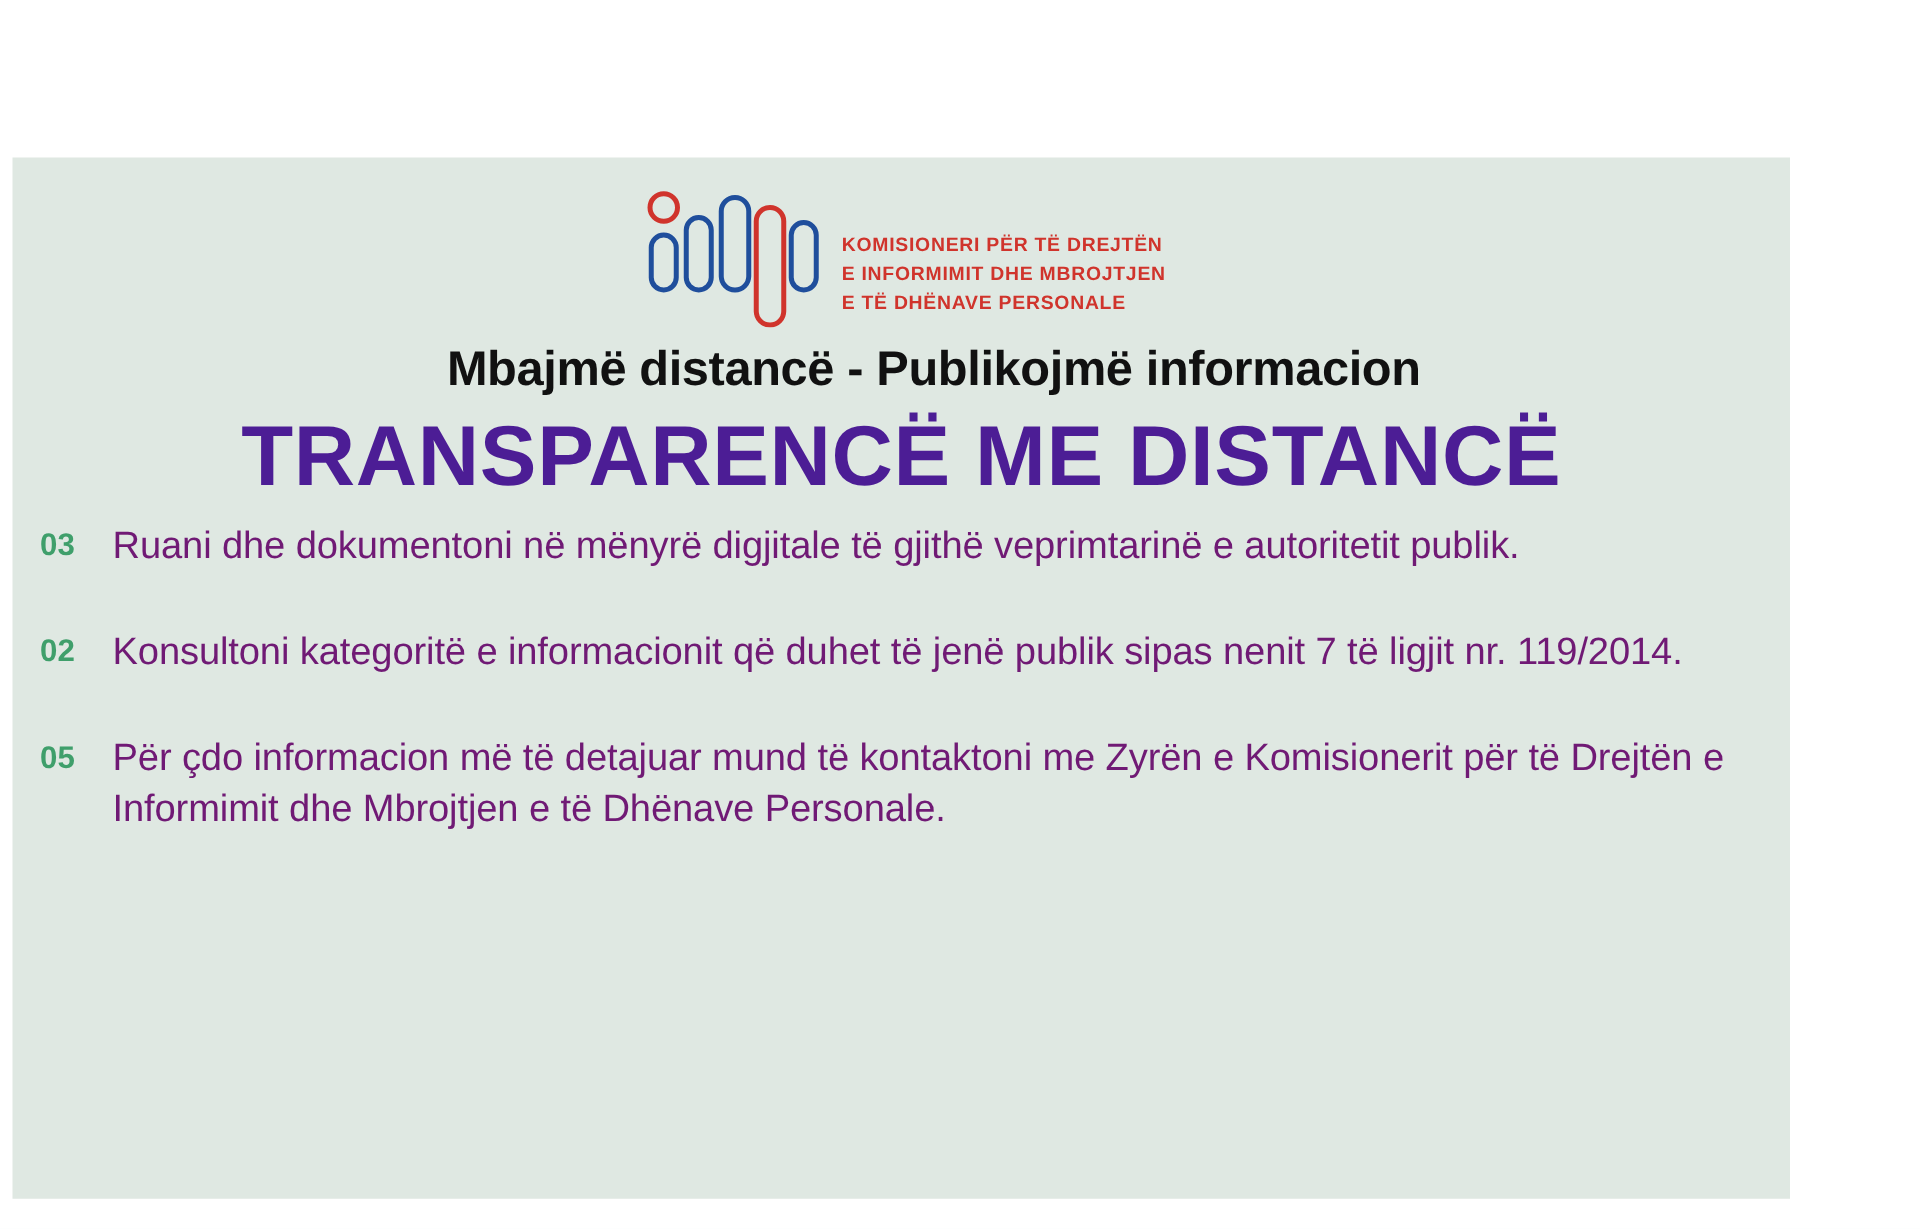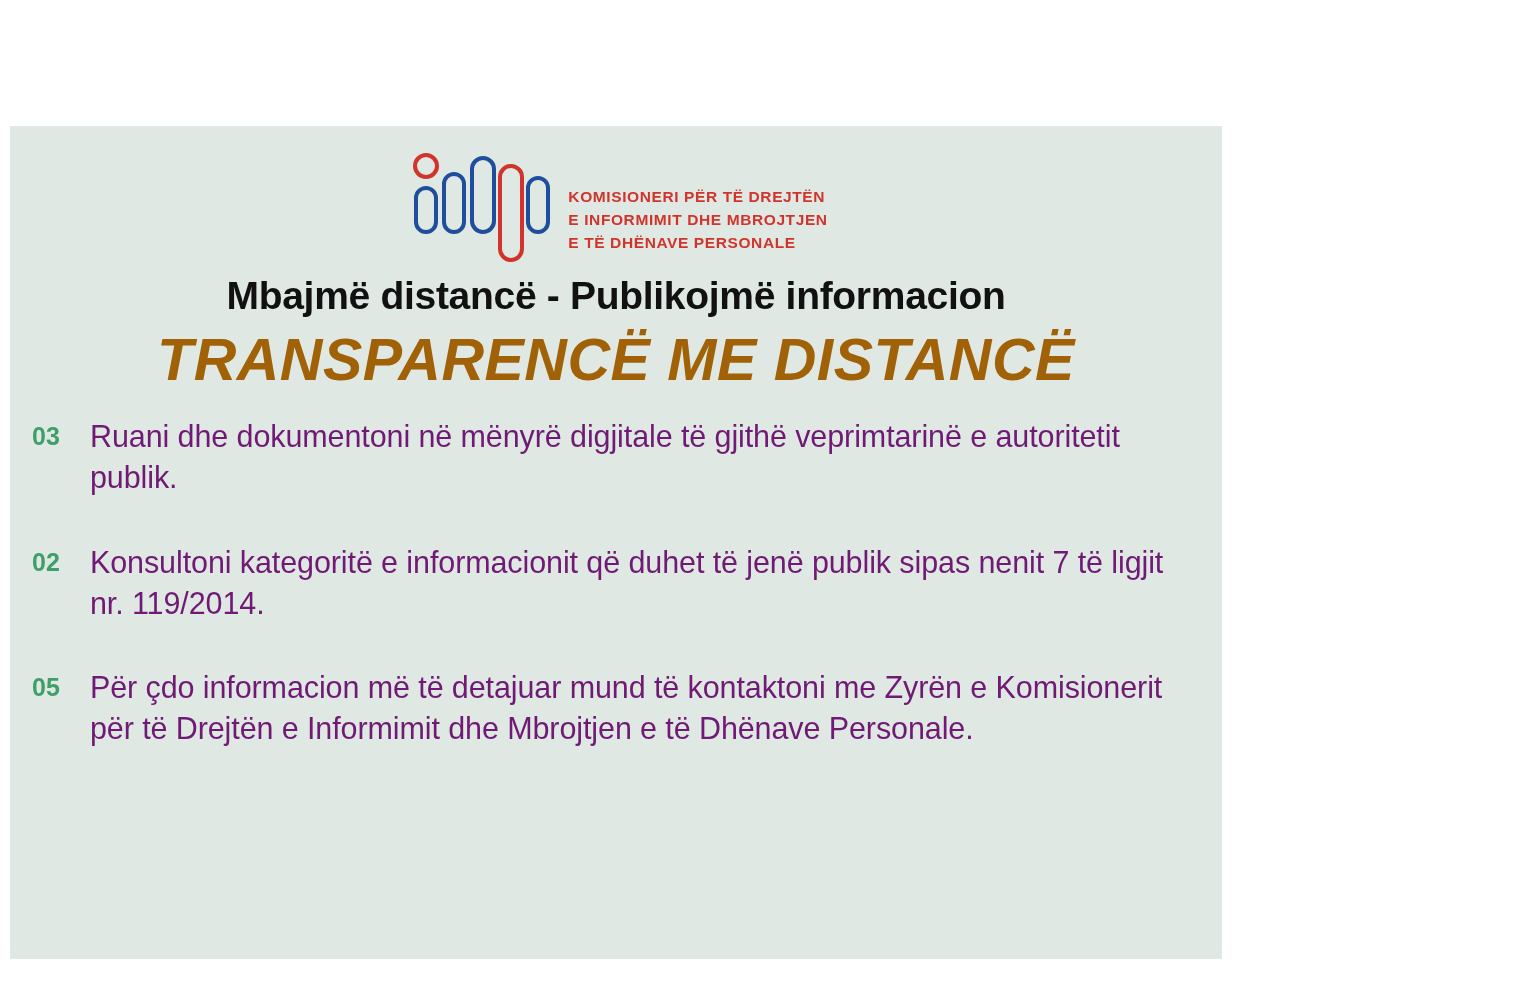--- a/index.html
+++ b/index.html
@@ -10,21 +10,21 @@
   body {
     width: 1536px;
     height: 983px;
     font-family: "Liberation Sans", sans-serif;
     overflow: hidden;
   }
   .poster {
     position: absolute;
     left: 10px;
     top: 126px;
-    width: 1212px;
+    width: 1422px;
     height: 833px;
     background: #dfe8e2;
   }
   .logo-block {
     position: absolute;
     left: 0;
     top: 18px;
     width: 100%;
     display: flex;
     justify-content: center;
@@ -51,33 +51,33 @@
   .subtitle {
     position: absolute;
     top: 148px;
     left: 0;
     width: 100%;
     text-align: center;
     font-size: 39px;
     font-weight: bold;
     color: #111111;
     letter-spacing: -0.3px;
+    padding-left: 26px;
   }
   .headline {
     position: absolute;
     top: 202px;
     left: 0;
     width: 100%;
     text-align: center;
-    font-size: 59px;
+    font-size: 68px;
     font-weight: bold;
-    color: #a16207;
+    color: #4c1d95;
     letter-spacing: 0.5px;
     line-height: 1.1;
-    font-style: italic;
   }
 
   .list {
     position: absolute;
     top: 290px;
     left: 22px;
     right: 18px;
   }
   .item {
     display: flex;

